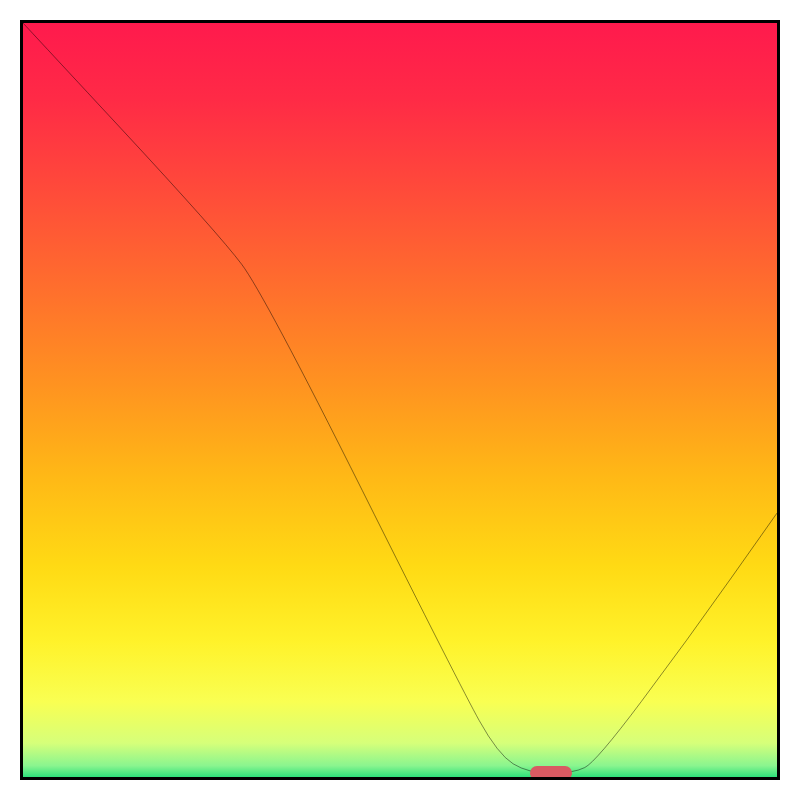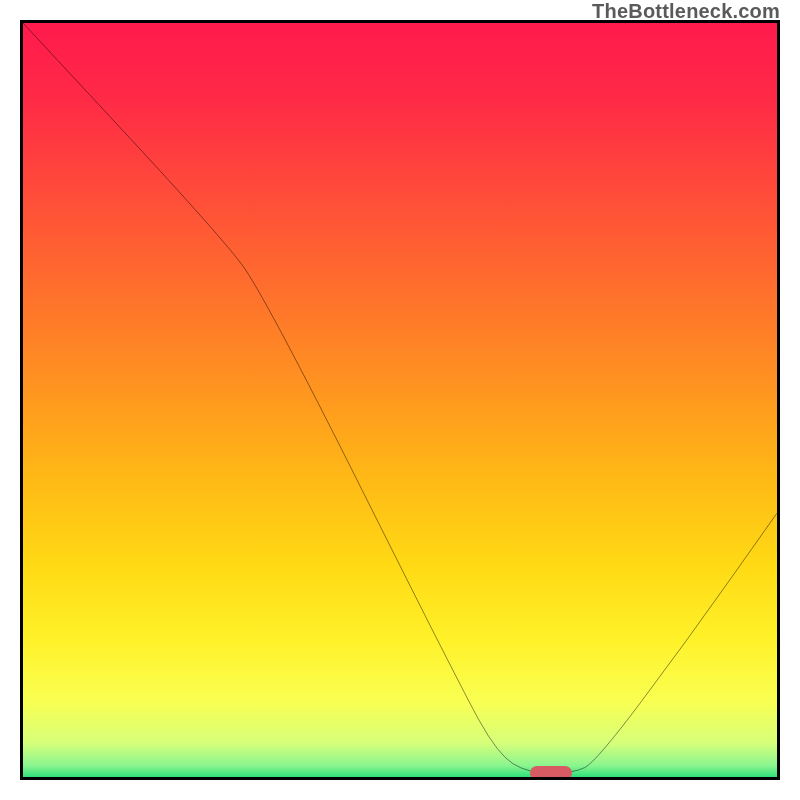--- a/index.html
+++ b/index.html
@@ -55,21 +55,20 @@
     height: 14px;
     border-radius: 7px;
     transform: translate(-50%, -50%);
   }
 </style>
 </head>
 <body>
 
 <div class="chart-wrap">
 
-  <div class="watermark">TheBottleneck.com</div>
 
   <div class="chart-frame">
 
     <svg class="gradient-bg" viewBox="0 0 100 100" preserveAspectRatio="none">
       <defs>
         <linearGradient id="bg-grad" x1="0" y1="0" x2="0" y2="1">
             <stop offset="0%" stop-color="#ff1a4d"></stop>
             <stop offset="10%" stop-color="#ff2a46"></stop>
             <stop offset="22%" stop-color="#ff4a3a"></stop>
             <stop offset="35%" stop-color="#ff6e2d"></stop>

